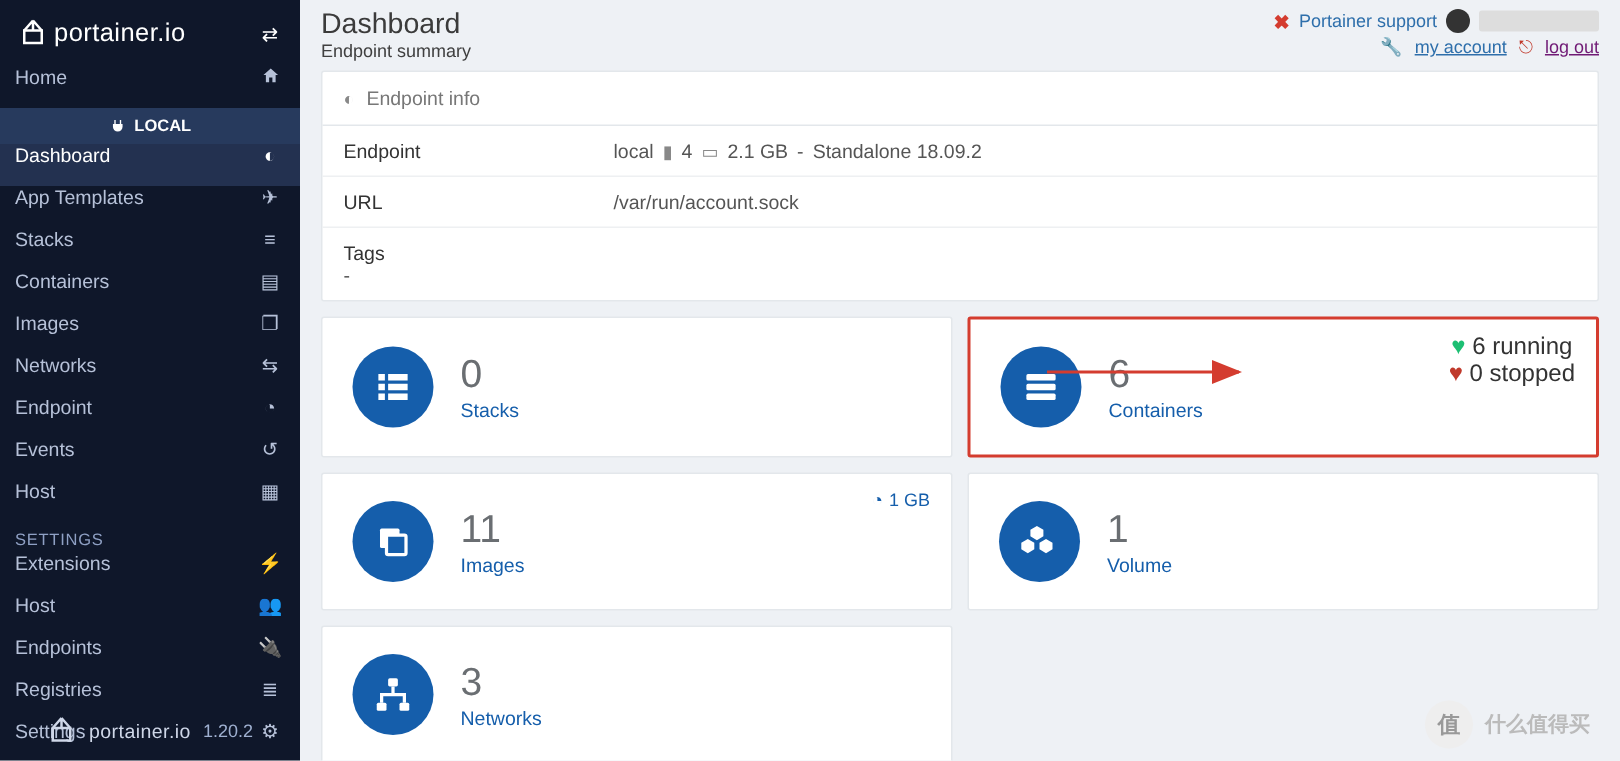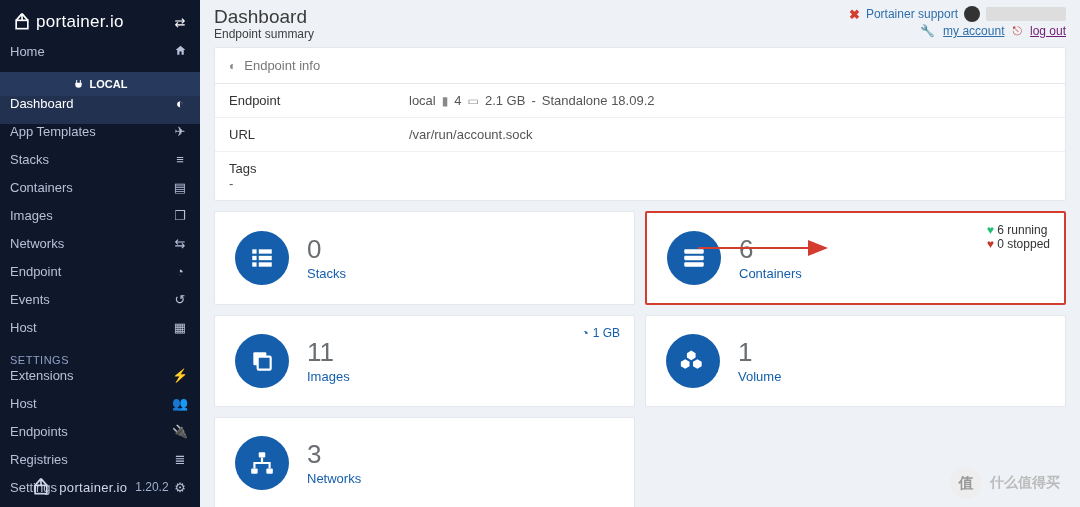--- a/index.html
+++ b/index.html
@@ -43,21 +43,21 @@
   .info-v { color:#555; display:flex; align-items:center; gap:6px;}
   .mini-ic { color:#888; font-size:12px;}
 
   .tiles { display:grid; grid-template-columns: 1fr 1fr; gap:10px; margin-top:6px;}
   .tile { background:#fff; border:1px solid #e3e7eb; border-radius:2px; padding:18px 20px; position:relative; display:flex; align-items:center; gap:18px; min-height:86px;}
   .tile.half{ grid-column: span 1;}
   .tile .big-ic { width:54px; height:54px; border-radius:50%; background:#155eab; display:flex; align-items:center; justify-content:center; color:#fff; font-size:22px; flex:none;}
   .tile .num { font-size:26px; color:#6a6e72; font-weight:300; line-height:1;}
   .tile .lbl { font-size:13px; color:#155eab; margin-top:4px;}
   .tile .tr-corner { position:absolute; top:10px; right:14px; font-size:12px; color:#155eab; display:flex; align-items:center; gap:4px;}
-  .tile .rt-stats { position:absolute; top:10px; right:14px; font-size:12px; text-align:left;}
+  .tile .rt-stats { position:absolute; top:10px; right:14px; font-size:16px; text-align:center;}
   .hb-g{ color:#1dbf73;} .hb-r{ color:#c0392b;}
   .highlight { border:2px solid #d43c2f !important; }
   .arrow-annot{ position:absolute; left:498px; top:233px; pointer-events:none;}
 
   
   .wmark{ position:absolute; right:20px; bottom:8px; display:flex; align-items:center; gap:8px; color:#bbb; font-size:14px; font-weight:600;}
   .wm-c{ width:32px; height:32px; border-radius:50%; background:#eee; color:#999; display:flex; align-items:center; justify-content:center; font-size:15px;}
 </style>
 </head>
 <body>

